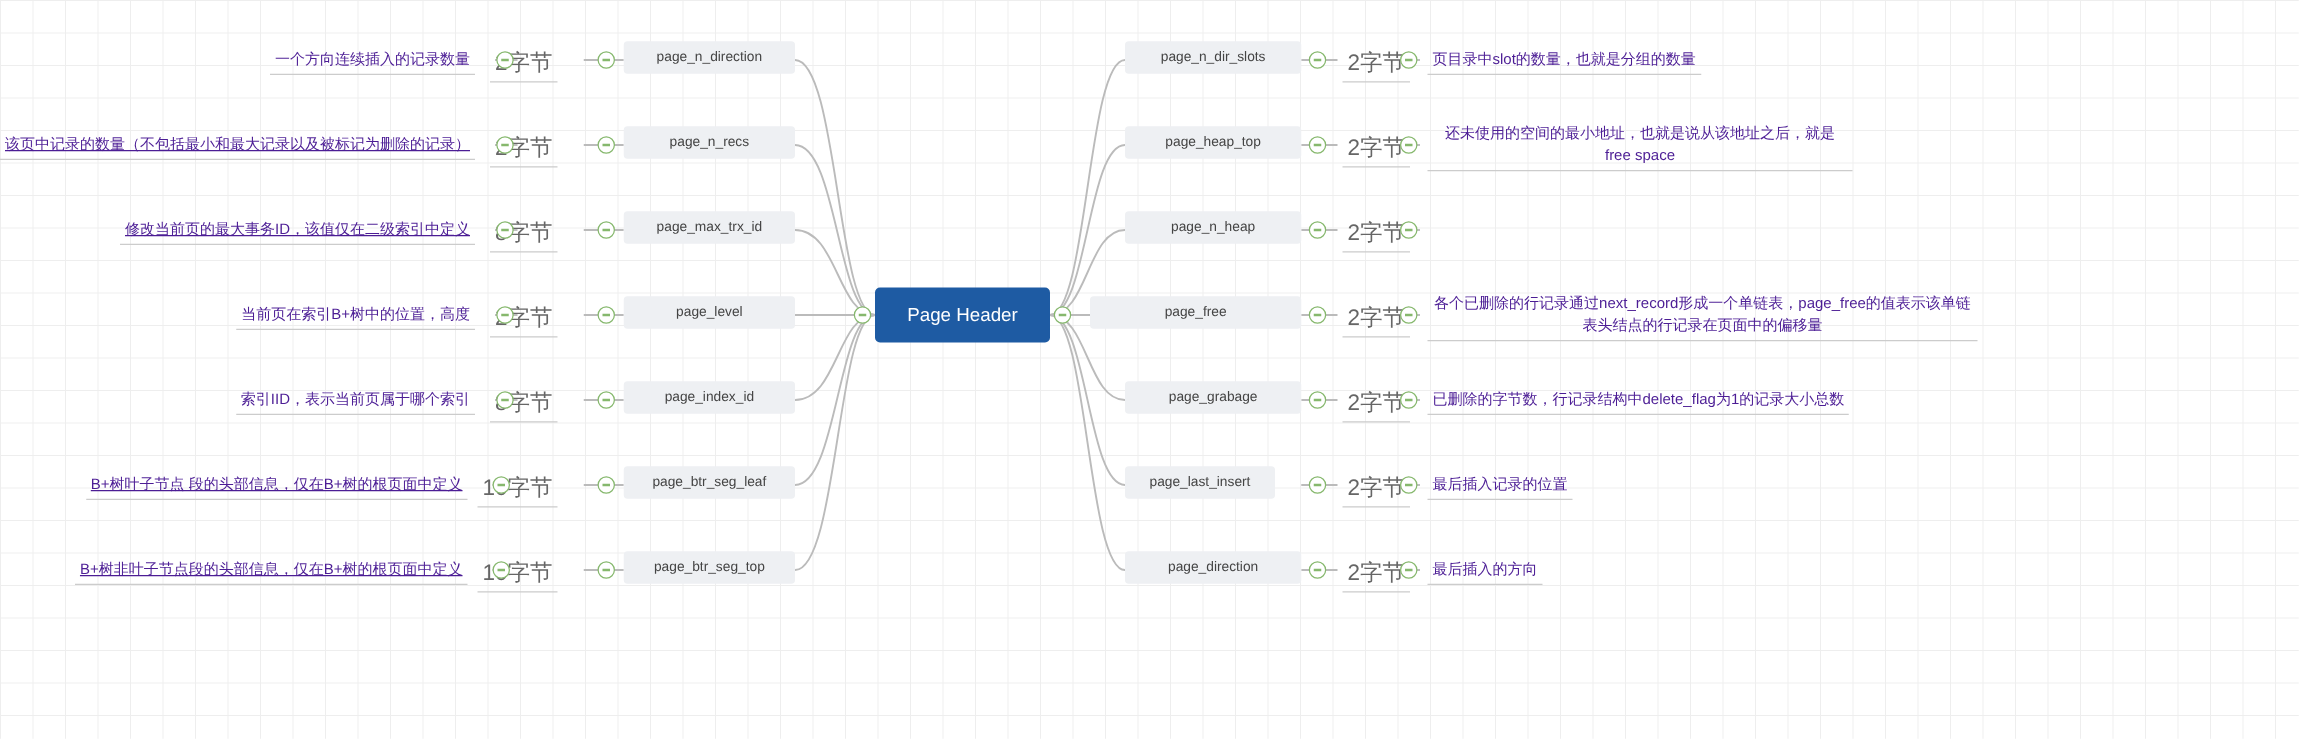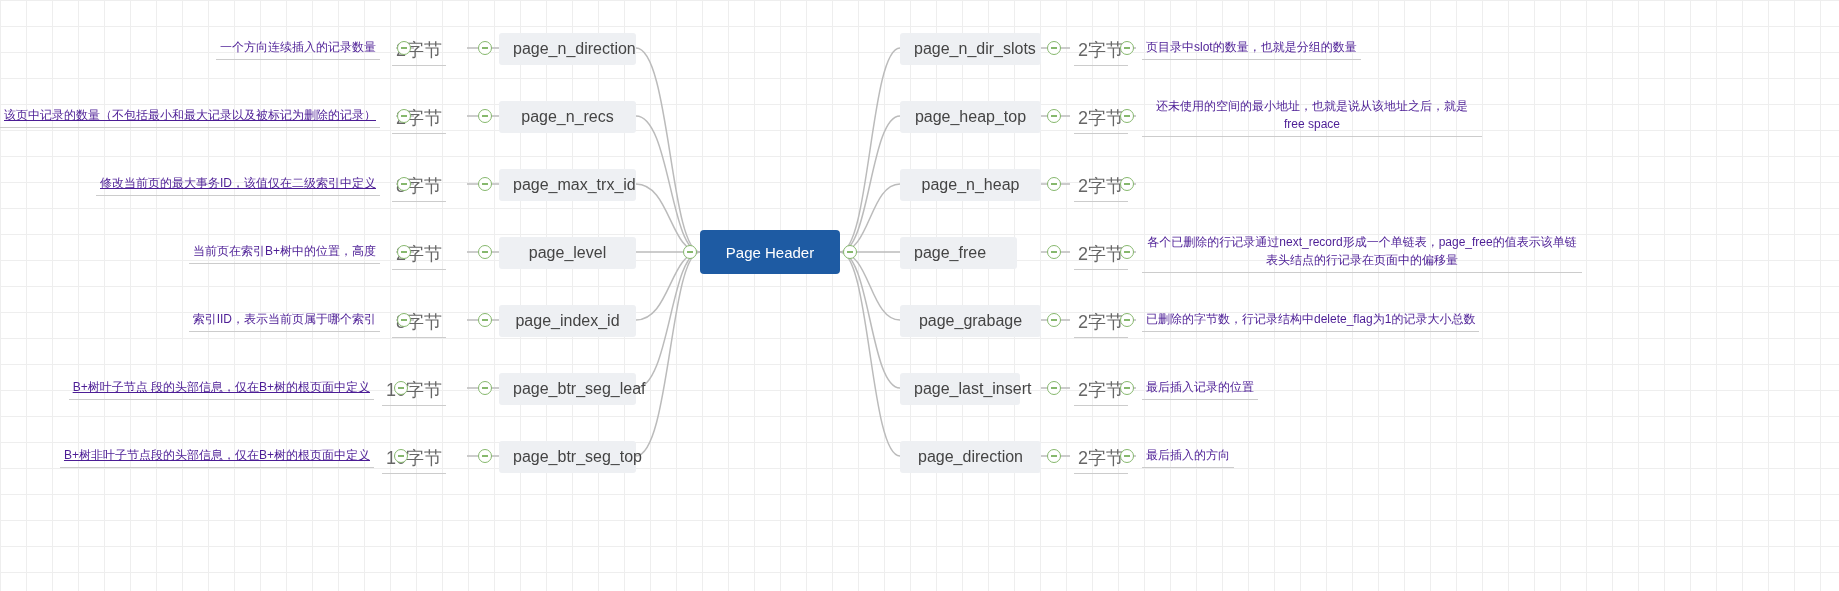--- a/index.html
+++ b/index.html
@@ -32,21 +32,21 @@
     align-items: center;
     justify-content: center;
     font-size: 15px;
   }
   .node {
     position: absolute;
     background: #eef0f3;
     color: #444;
     padding: 7px 14px;
     border-radius: 3px;
-    font-size: 16px;
+    font-size: 11px;
     white-space: nowrap;
   }
   .bytes {
     position: absolute;
     color: #666;
     font-size: 18px;
     white-space: nowrap;
     border-bottom: 1px solid #ccc;
     padding: 0 4px 3px 4px;
   }
@@ -202,21 +202,21 @@
   <span class="toggle" style="left:1047px; top:109px"></span>
   <span class="bytes" style="left:1074px; top:106px">2字节</span>
   <span class="toggle" style="left:1120px; top:109px"></span>
   <span class="desc" style="left:1142px; top:97px; max-width:340px">还未使用的空间的最小地址，也就是说从该地址之后，就是free space</span>
 
   <div class="node" style="left:900px; top:169px; width:141px; text-align:center">page_n_heap</div>
   <span class="toggle" style="left:1047px; top:177px"></span>
   <span class="bytes" style="left:1074px; top:174px">2字节</span>
   <span class="toggle" style="left:1120px; top:177px"></span>
 
-  <div class="node" style="left:900px; top:237px; width:117px; ">page_free</div>
+  <div class="node" style="left:872px; top:237px; width:169px; text-align:center">page_free</div>
   <span class="toggle" style="left:1047px; top:245px"></span>
   <span class="bytes" style="left:1074px; top:242px">2字节</span>
   <span class="toggle" style="left:1120px; top:245px"></span>
   <span class="desc" style="left:1142px; top:233px; max-width:440px">各个已删除的行记录通过next_record形成一个单链表，page_free的值表示该单链表头结点的行记录在页面中的偏移量</span>
 
   <div class="node" style="left:900px; top:305px; width:141px; text-align:center">page_grabage</div>
   <span class="toggle" style="left:1047px; top:313px"></span>
   <span class="bytes" style="left:1074px; top:310px">2字节</span>
   <span class="toggle" style="left:1120px; top:313px"></span>
   <span class="desc" style="left:1142px; top:310px; max-width:450px">已删除的字节数，行记录结构中delete_flag为1的记录大小总数</span>

